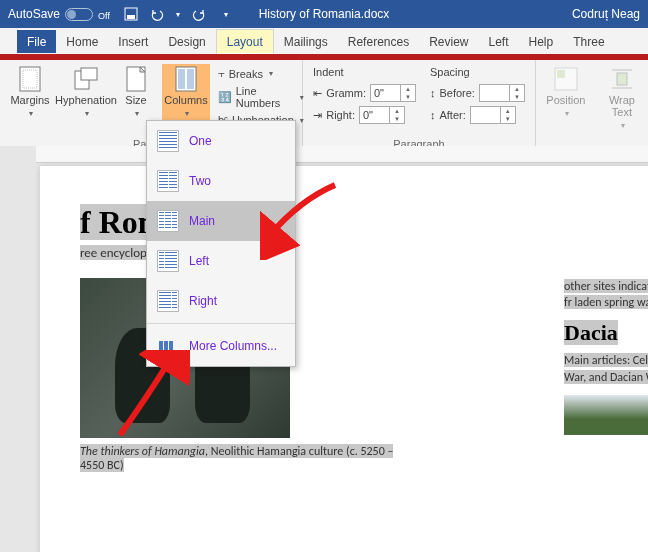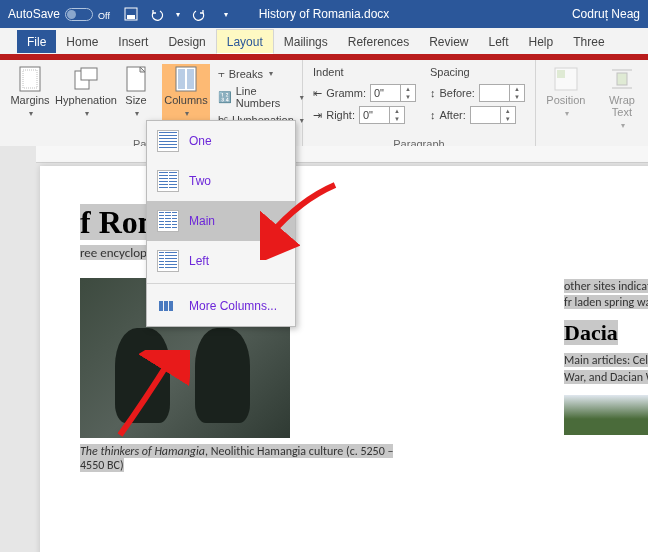--- a/index.html
+++ b/index.html
@@ -303,20 +303,27 @@
       </div>
     <span>Main</span>
   </div>
   <div class="dd-item">
     <div class="dd-ico">
         <div class="c" style="flex:0 0 5px"></div>
         <div class="c"></div>
       </div>
     <span>Left</span>
   </div>
+  <div class="dd-item">
+    <div class="dd-ico">
+        <div class="c"></div>
+        <div class="c" style="flex:0 0 5px"></div>
+      </div>
+    <span>Right</span>
+  </div>
   <div class="dd-sep"></div>
   <div class="dd-item more">
     <div class="dd-ico">
         <svg width="18" height="14">
           <rect x="0" y="2" width="4" height="10" fill="#4a7abf"></rect>
           <rect x="5" y="2" width="4" height="10" fill="#4a7abf"></rect>
           <rect x="10" y="2" width="4" height="10" fill="#4a7abf"></rect>
         </svg>
       </div>
     <span>More Columns...</span>

